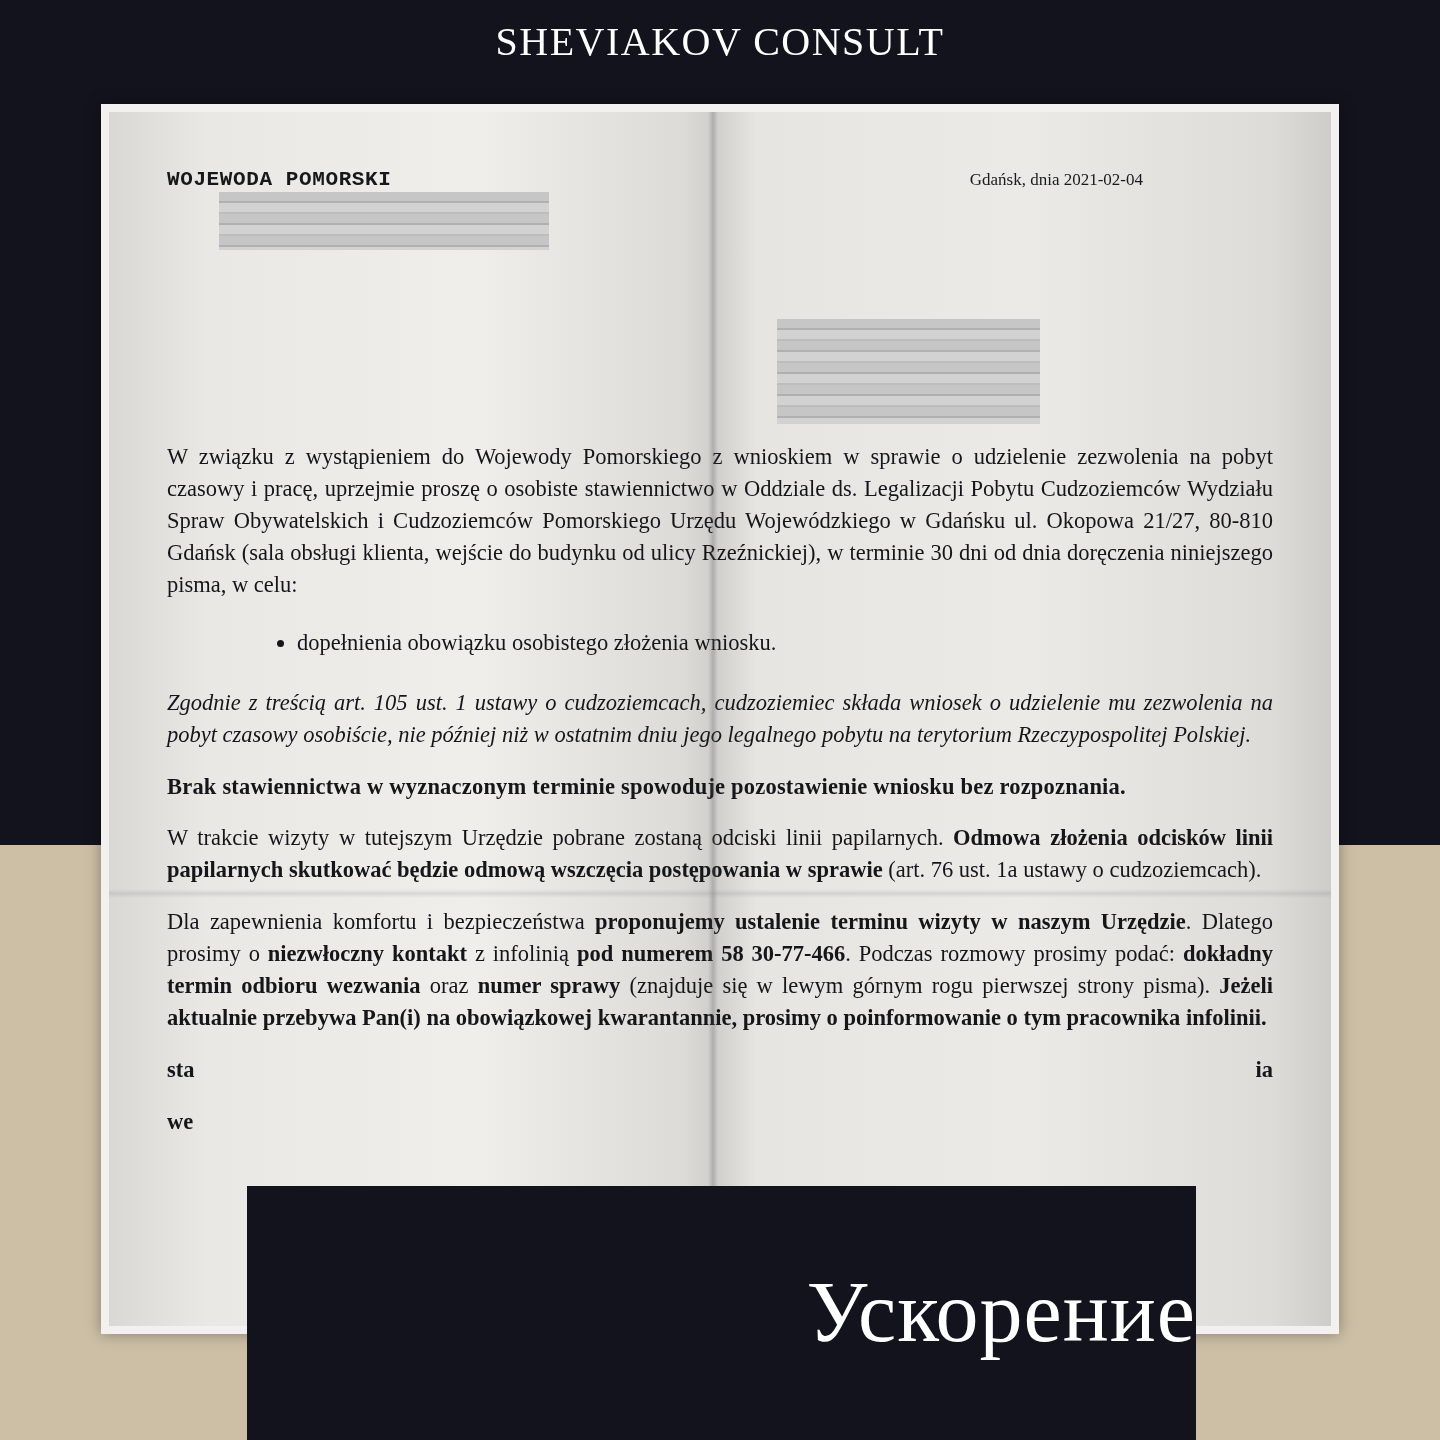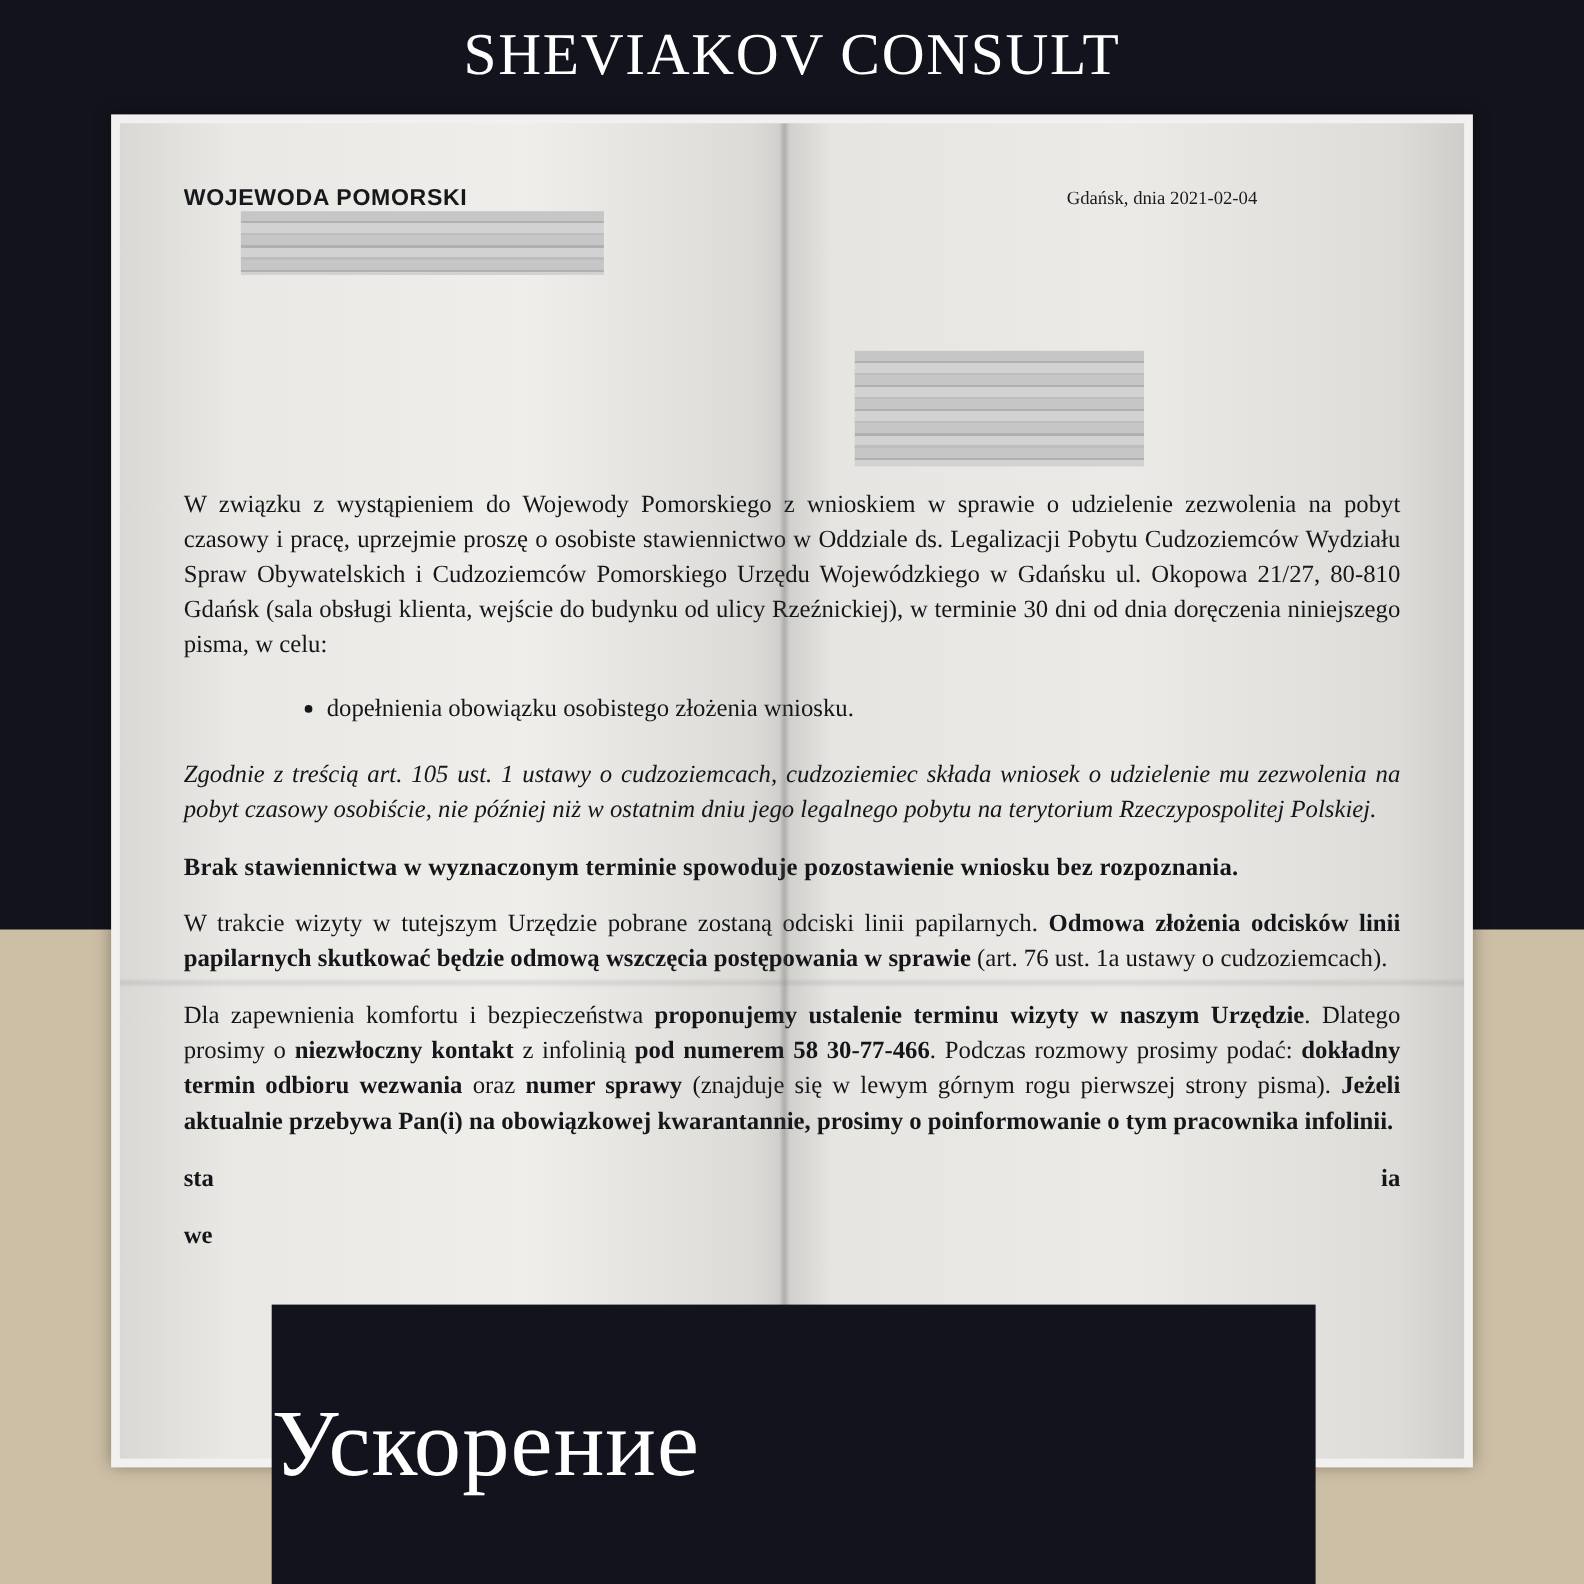--- a/index.html
+++ b/index.html
@@ -31,21 +31,21 @@
   }
   
   .brand {
     position: absolute;
     top: 18px;
     left: 0;
     width: 1440px;
     text-align: center;
     color: #ffffff;
     font-family: "Liberation Serif", serif;
-    font-size: 54px;
+    font-size: 40px;
     letter-spacing: 1.5px;
     z-index: 5;
   }
   
   .doc-frame {
     position: absolute;
     left: 101px;
     top: 104px;
     width: 1238px;
     height: 1230px;
@@ -95,21 +95,21 @@
     background: linear-gradient(to bottom, rgba(0,0,0,0.0), rgba(120,120,125,0.18), rgba(0,0,0,0.0));
     pointer-events: none;
   }
   .doc-head {
     display: flex;
     justify-content: space-between;
     align-items: flex-start;
     margin-top: 4px;
   }
   .authority {
-    font-family: Liberation Sans, sans-serif;
+    font-family: Liberation Mono, monospace;
     font-weight: bold;
     font-size: 21px;
     letter-spacing: 0.6px;
     color: #17181c;
   }
   .place-date {
     font-size: 17px;
     color: #1a1b1f;
     margin-top: 2px;
     padding-right: 130px;
@@ -175,21 +175,21 @@
   .caption-box {
     position: absolute;
     left: 247px;
     top: 1186px;
     width: 949px;
     height: 254px;
     background: #12131c;
     z-index: 8;
     display: flex;
     flex-direction: column;
-    align-items: flex-start;
+    align-items: flex-end;
     justify-content: center;
   }
   .caption-line {
     color: #ffffff;
     font-family: "Liberation Serif", serif;
     font-size: 86px;
     line-height: 1.02;
     letter-spacing: 1px;
   }
 </style>

